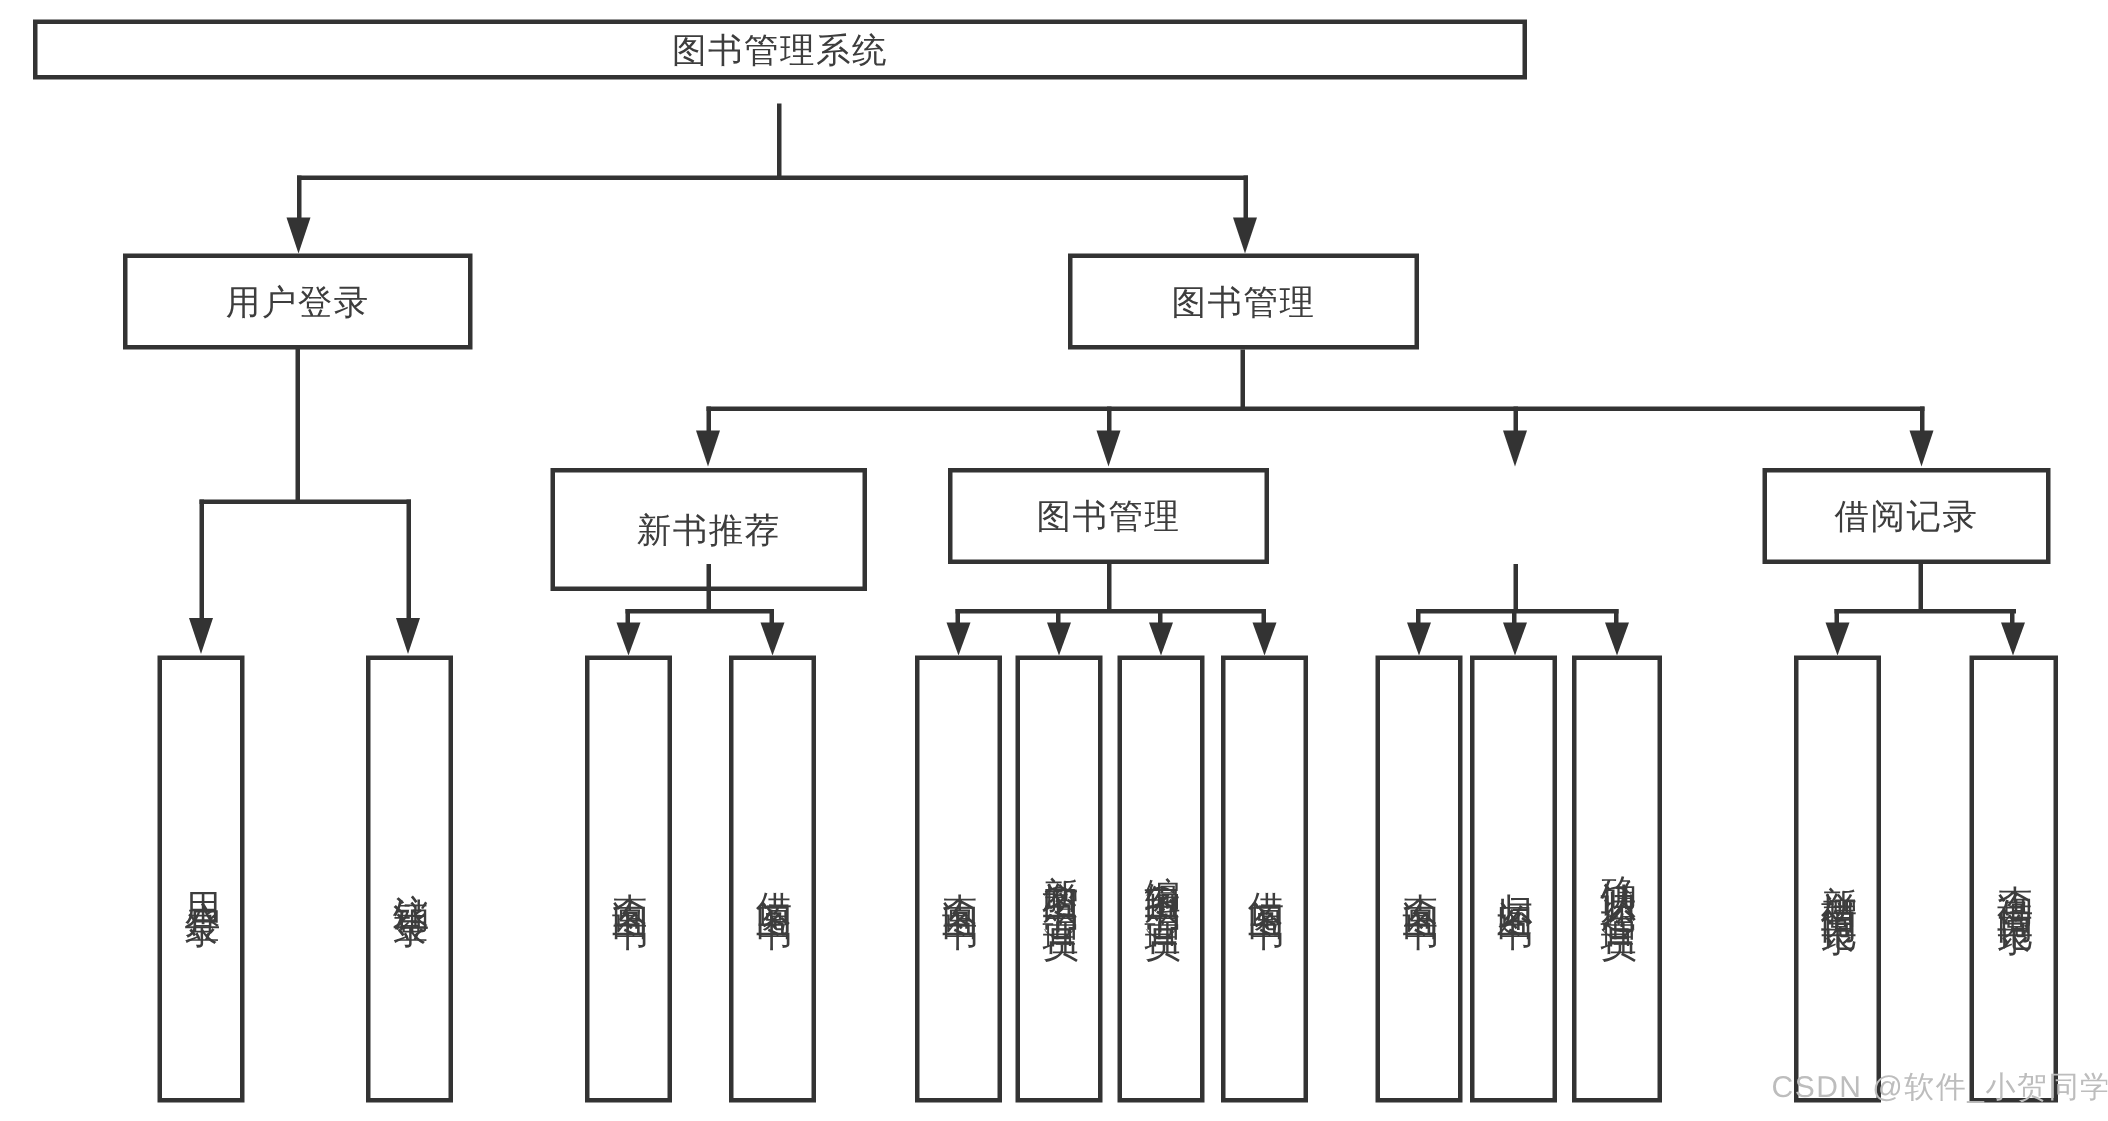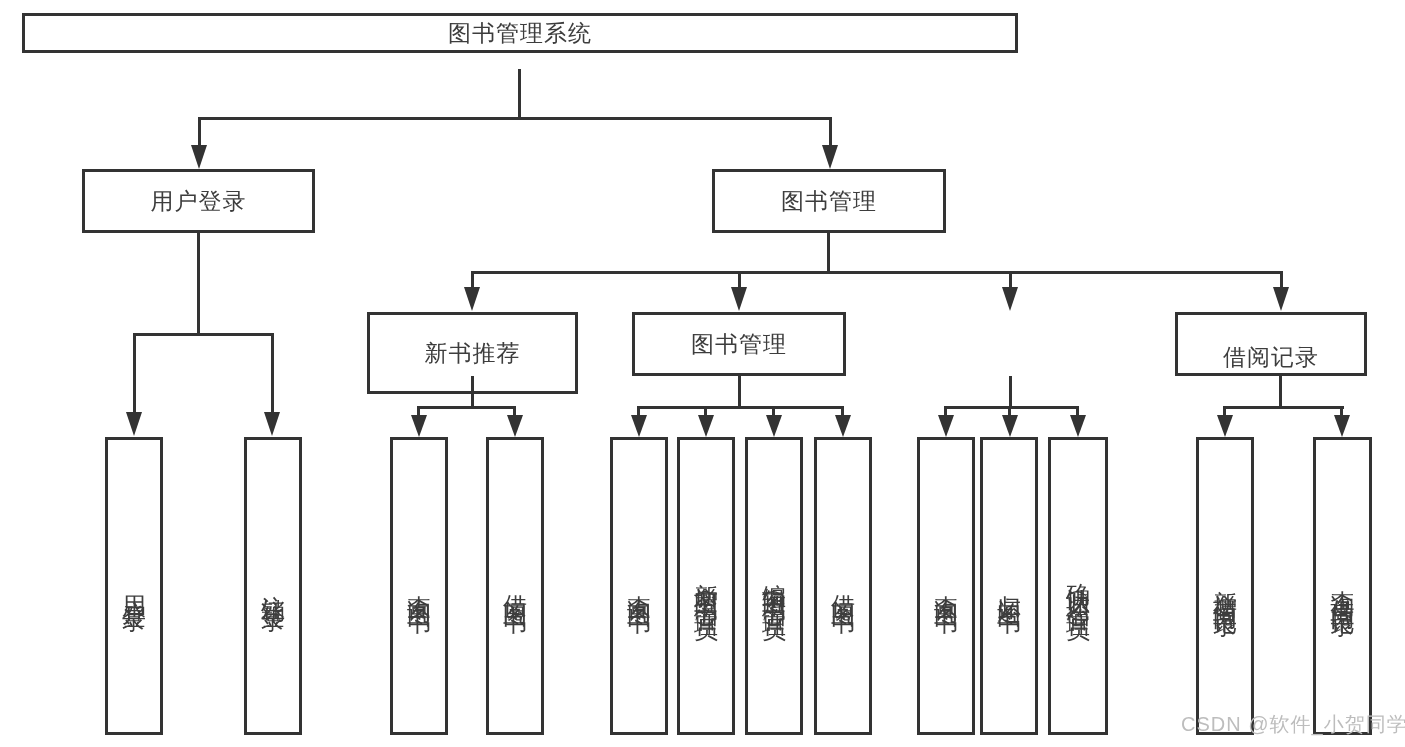--- a/index.html
+++ b/index.html
@@ -79,21 +79,21 @@
   <div class="ah" style="left:1002px;top:287px;"></div>
   <div class="vl" style="left:1280px;top:271px;height:20px;"></div>
   <div class="ah" style="left:1273px;top:287px;"></div>
 
   <div class="box" style="left:367px;top:312px;width:211px;height:82px;">
     <span>新书推荐</span>
   </div>
   <div class="box" style="left:632px;top:312px;width:214px;height:64px;">
     <span>图书管理</span>
   </div>
-  <div class="box" style="left:1175px;top:312px;width:192px;height:64px;align-items:flex-end;">
+  <div class="box" style="left:1175px;top:312px;width:192px;height:64px;">
     <span>借阅记录</span>
   </div>
 
   <div class="vl" style="left:471px;top:376px;height:32px;"></div>
   <div class="hl" style="left:417px;top:406px;width:99px;"></div>
   <div class="vl" style="left:417px;top:406px;height:13px;"></div>
   <div class="ah s" style="left:411px;top:415px;"></div>
   <div class="vl" style="left:513px;top:406px;height:13px;"></div>
   <div class="ah s" style="left:507px;top:415px;"></div>
 

